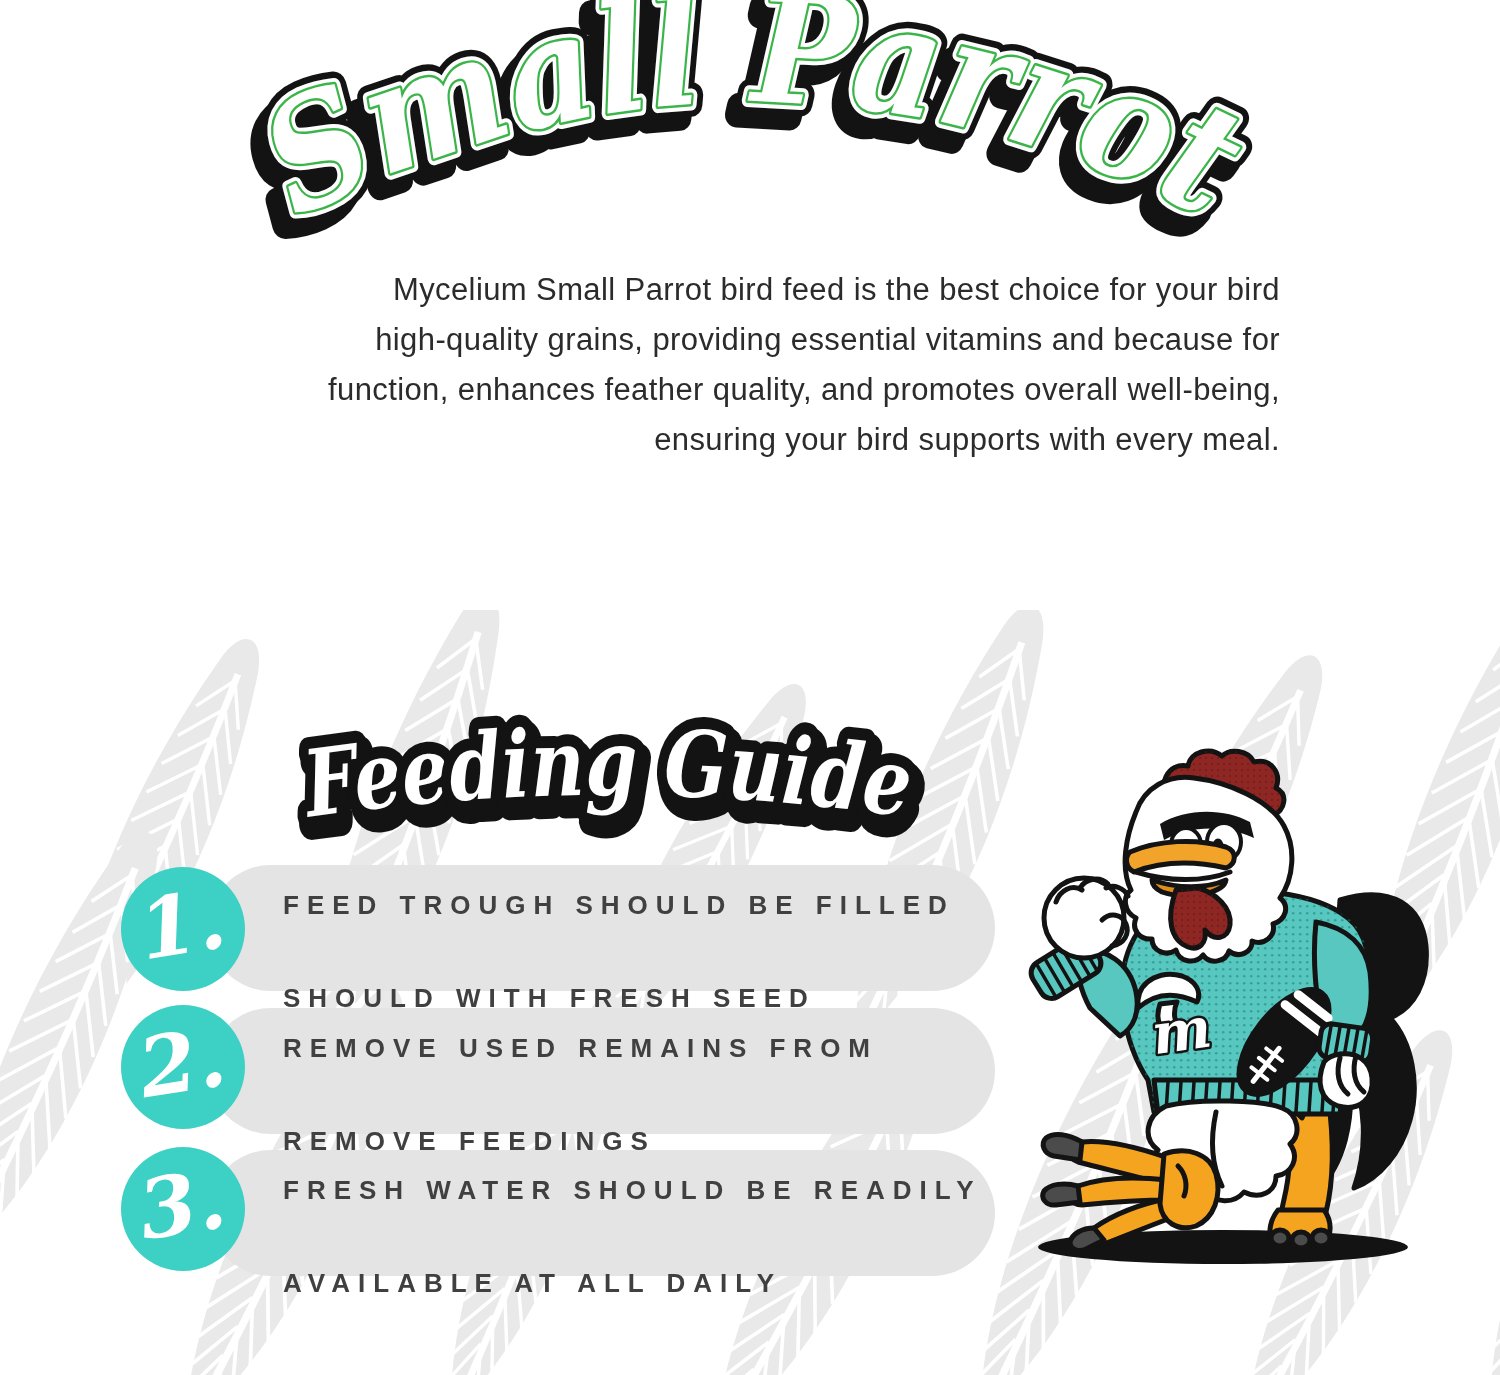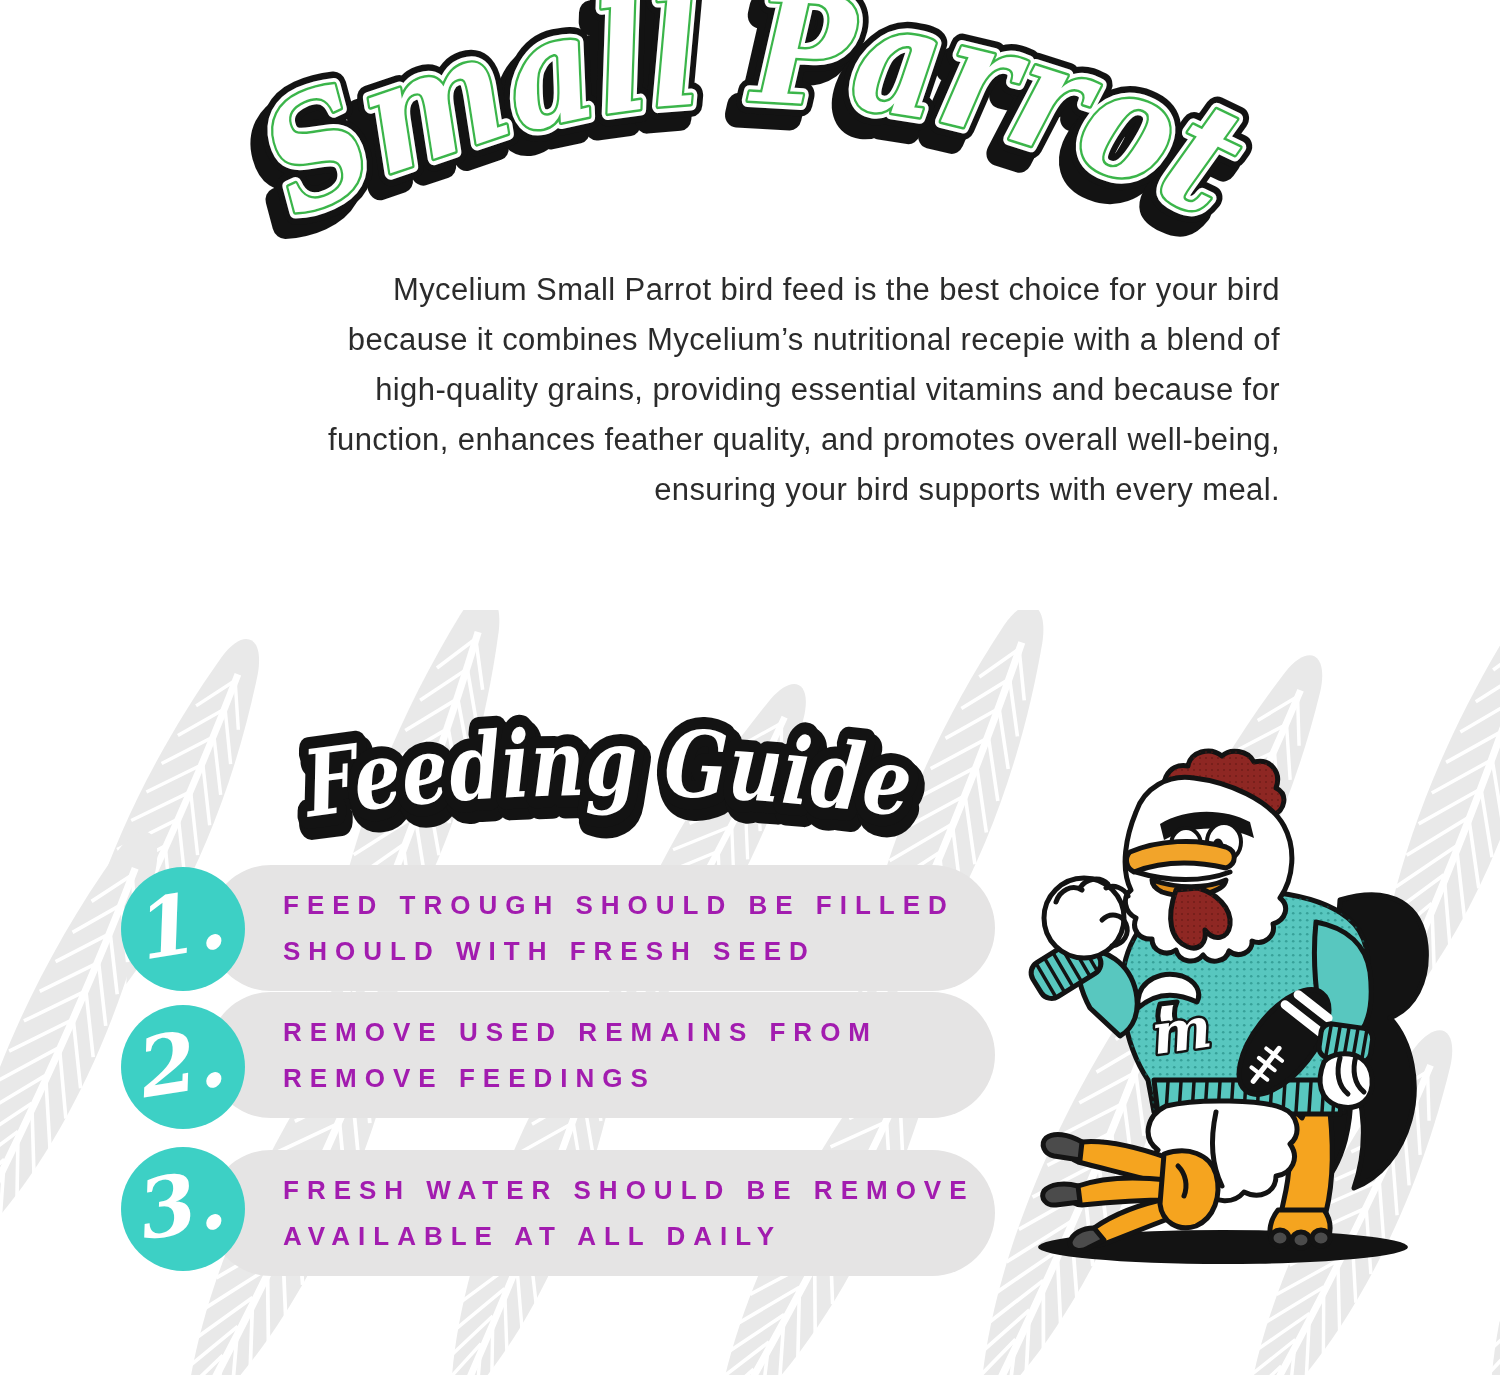--- a/index.html
+++ b/index.html
@@ -40,25 +40,25 @@
     font-family:"DejaVu Serif",serif;font-style:italic;font-weight:bold;
     font-size:82px;color:#ffffff;transform:rotate(-9deg);line-height:1;
     padding-bottom:10px;
   }
   .step-pill{
     position:absolute;left:208px;width:787px;height:126px;border-radius:63px;
     background:#e5e4e4;display:flex;flex-direction:column;justify-content:center;
     padding-left:75px;box-sizing:border-box;z-index:2;
   }
   .step-line{
-    color:#a21caf;font-weight:700;font-size:26px;line-height:46px;
-    letter-spacing:8px;white-space:nowrap;
+    color:#404040;font-weight:700;font-size:26px;line-height:46px;
+    letter-spacing:8px;white-space:nowrap;margin-top:47px;
   }
   .c1{top:257px;} .p1{top:255px;}
-  .c2{top:395px;} .p2{top:382px;}
+  .c2{top:395px;} .p2{top:398px;}
   .c3{top:537px;} .p3{top:540px;}
   .rooster{position:absolute;left:1018px;top:140px;width:420px;height:520px;z-index:2;overflow:visible;}
 </style>
 </head>
 <body>
 
 <div class="canvas">
 
   <section class="hero">
     <svg class="title-svg" viewBox="0 0 1000 250">
@@ -66,21 +66,20 @@
         <path id="titleArc" d="M30,218 Q500,-30 970,218" fill="none"></path>
       </defs>
       <text class="t-shadow"><textPath href="#titleArc" startOffset="50%" text-anchor="middle" textLength="950" lengthAdjust="spacingAndGlyphs">Small Parrot</textPath></text>
       <text class="t-black"><textPath href="#titleArc" startOffset="50%" text-anchor="middle" textLength="950" lengthAdjust="spacingAndGlyphs">Small Parrot</textPath></text>
       <text class="t-white"><textPath href="#titleArc" startOffset="50%" text-anchor="middle" textLength="950" lengthAdjust="spacingAndGlyphs">Small Parrot</textPath></text>
       <text class="t-fill"><textPath href="#titleArc" startOffset="50%" text-anchor="middle" textLength="950" lengthAdjust="spacingAndGlyphs">Small Parrot</textPath></text>
     </svg>
 
     <div class="desc">
       <div class="desc-line">Mycelium Small Parrot bird feed is the best choice for your bird</div>
-      <div class="desc-line">because it combines Mycelium’s nutritional recepie with a blend of</div>
       <div class="desc-line">high-quality grains, providing essential vitamins and because for</div>
       <div class="desc-line">function, enhances feather quality, and promotes overall well-being,</div>
       <div class="desc-line">ensuring your bird supports with every meal.</div>
     </div>
   </section>
 
   <section class="guide">
 
     <svg class="feathers" viewBox="0 0 1500 765">
       <defs>
@@ -125,21 +124,21 @@
 
     <div class="step-pill p2">
       <div class="step-line">REMOVE USED REMAINS FROM</div>
       <div class="step-line">REMOVE FEEDINGS</div>
     </div>
     <div class="step-circle c2">
       <span class="step-num">2.</span>
     </div>
 
     <div class="step-pill p3">
-      <div class="step-line">FRESH WATER SHOULD BE REMOVE</div>
+      <div class="step-line">FRESH WATER SHOULD BE READILY</div>
       <div class="step-line">AVAILABLE AT ALL DAILY</div>
     </div>
     <div class="step-circle c3">
       <span class="step-num">3.</span>
     </div>
 
     <svg class="rooster" viewBox="0 0 420 520">
       <defs>
         <pattern id="dotT" width="7" height="7" patternUnits="userSpaceOnUse">
           <circle cx="2.2" cy="2.2" r="1.3" fill="#157a72"></circle>

